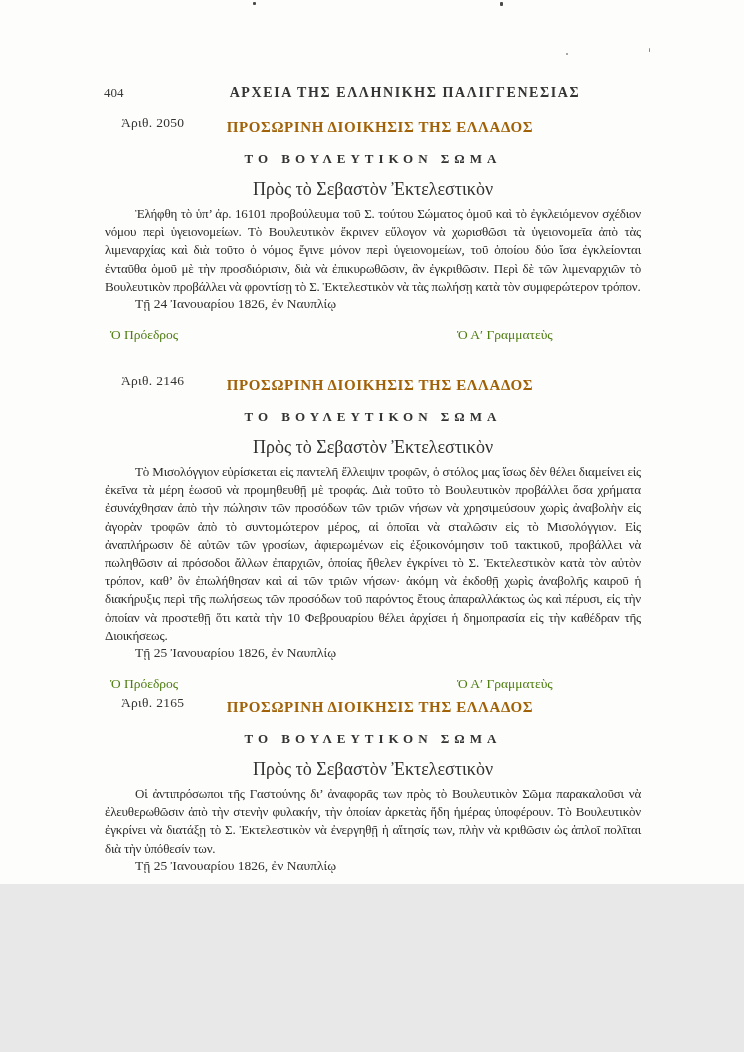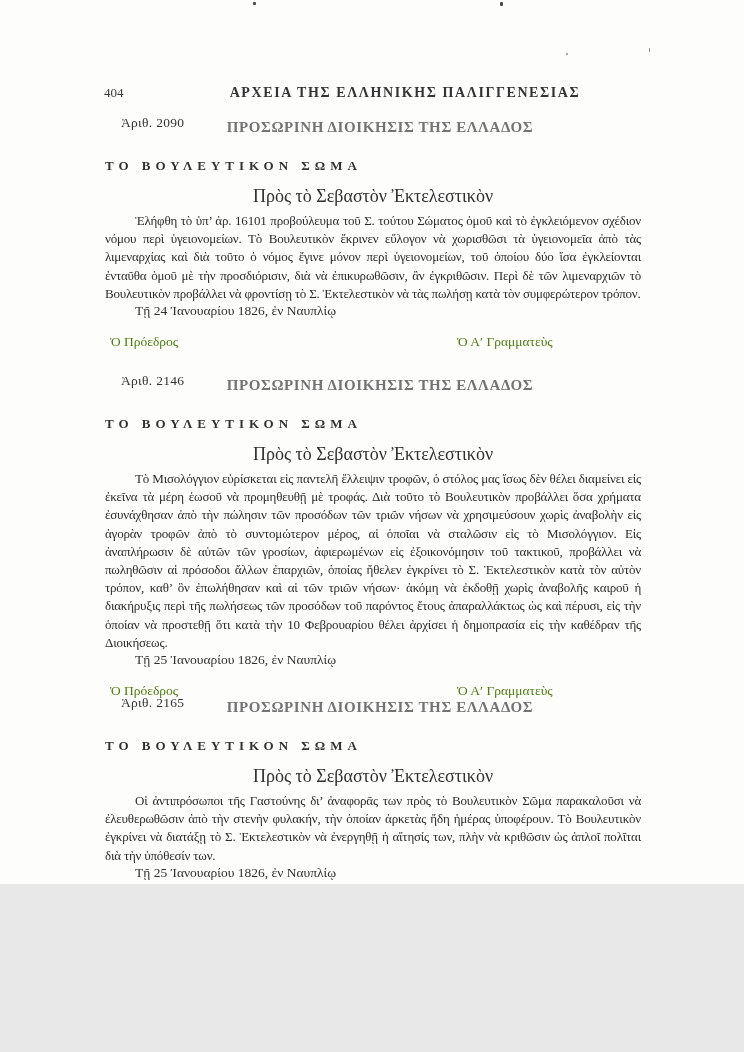--- a/index.html
+++ b/index.html
@@ -47,26 +47,27 @@
     font-size: 13.5px;
     letter-spacing: 0.3px;
     color: #333;
     white-space: nowrap;
   }
   .doc-title {
     display: inline-block;
     font-size: 15px;
     font-weight: 700;
     letter-spacing: 0.6px;
-    color: #737373;
+    color: #a16207;
     transform: translateX(7px);
     white-space: nowrap;
   }
   .doc-subtitle {
-    margin-top: 22px;
+    margin-top: 15px;
+    text-align: center;
     font-size: 13px;
     font-weight: 700;
     letter-spacing: 5px;
     color: #333;
   }
   .doc-addressee {
     margin-top: 12px;
     text-align: center;
     font-size: 18px;
     color: #303030;
@@ -104,21 +105,21 @@
 </head>
 <body>
 
 <div class="page">
 
   <span class="page-number">404</span>
   <div class="running-header">ΑΡΧΕΙΑ ΤΗΣ ΕΛΛΗΝΙΚΗΣ ΠΑΛΙΓΓΕΝΕΣΙΑΣ</div>
 
   <div class="doc doc-1160">
     <div class="doc-heading">
-      <span class="doc-number">Ἀριθ. 2090</span>
+      <span class="doc-number">Ἀριθ. 2050</span>
       <span class="doc-title">ΠΡΟΣΩΡΙΝΗ ΔΙΟΙΚΗΣΙΣ ΤΗΣ ΕΛΛΑΔΟΣ</span>
     </div>
     <div class="doc-subtitle">ΤΟ ΒΟΥΛΕΥΤΙΚΟΝ ΣΩΜΑ</div>
     <div class="doc-addressee">Πρὸς τὸ Σεβαστὸν Ἐκτελεστικὸν</div>
     <div class="doc-body">Ἐλήφθη τὸ ὑπ’ ἀρ. 16101 προβούλευμα τοῦ Σ. τούτου Σώματος ὁμοῦ καὶ τὸ ἐγκλειόμενον σχέδιον νόμου περὶ ὑγειονομείων. Τὸ Βουλευτικὸν ἔκρινεν εὔλογον νὰ χωρισθῶσι τὰ ὑγειονομεῖα ἀπὸ τὰς λιμεναρχίας καὶ διὰ τοῦτο ὁ νόμος ἔγινε μόνον περὶ ὑγειονομείων, τοῦ ὁποίου δύο ἴσα ἐγκλείονται ἐνταῦθα ὁμοῦ μὲ τὴν προσδιόρισιν, διὰ νὰ ἐπικυρωθῶσιν, ἂν ἐγκριθῶσιν. Περὶ δὲ τῶν λιμεναρχιῶν τὸ Βουλευτικὸν προβάλλει νὰ φροντίσῃ τὸ Σ. Ἐκτελεστικὸν νὰ τὰς πωλήσῃ κατὰ τὸν συμφερώτερον τρόπον.</div>
     <div class="doc-date">Τῇ 24 Ἰανουαρίου 1826, ἐν Ναυπλίῳ</div>
     <div class="doc-signatures">
       <span class="sig-left">Ὁ Πρόεδρος</span>
       <span class="sig-right">Ὁ Α′ Γραμματεὺς</span>
     </div>

